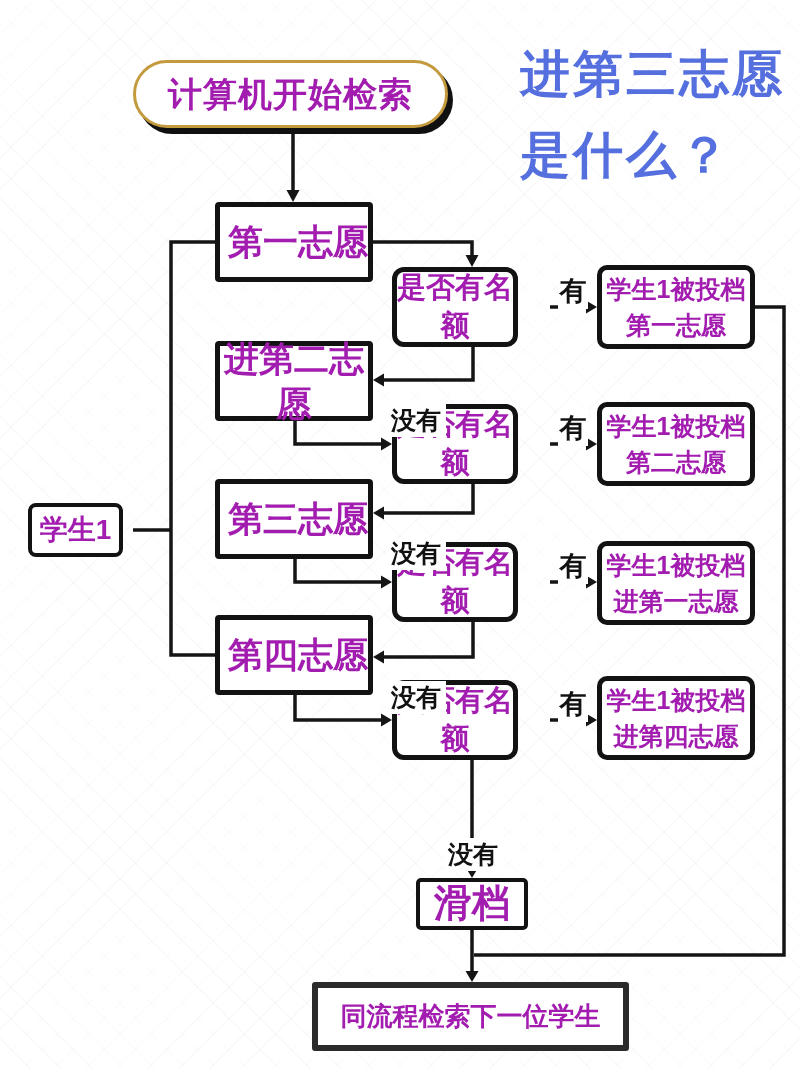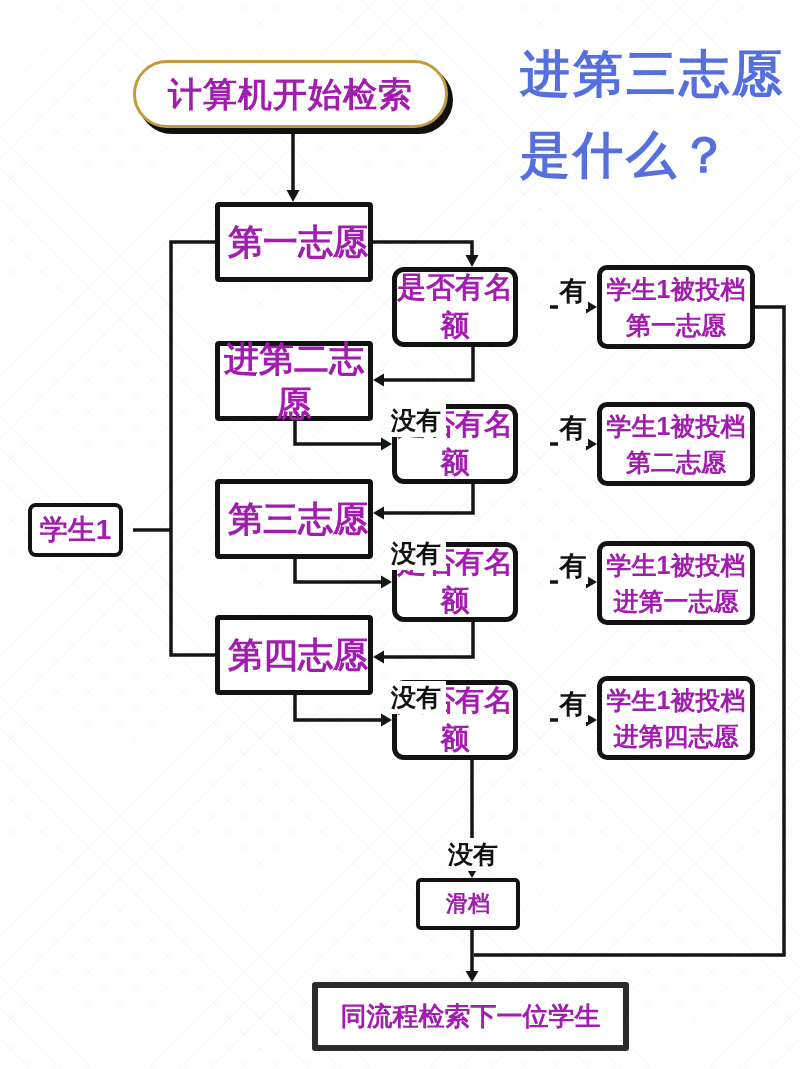--- a/index.html
+++ b/index.html
@@ -73,22 +73,22 @@
     left: 597px; width: 158px; height: 84px;
     font-size: 25px; border-radius: 10px;
     line-height: 1.45;
     flex-direction: column;
   }
   .student {
     left: 28px; top: 503px; width: 95px; height: 54px;
     font-size: 28px; border-width: 4px; border-radius: 8px;
   }
   .slip {
-    left: 416px; top: 878px; width: 104px; height: 52px;
-    font-size: 22px; border-width: 4px; border-radius: 5px;
+    left: 416px; top: 878px; width: 112px; height: 52px;
+    font-size: 38px; border-width: 4px; border-radius: 5px;
   }
   .end {
     left: 312px; top: 982px; width: 317px; height: 69px;
     font-size: 26px; border: 6px solid #2b2b2b; border-radius: 3px;
     line-height: 1.35; flex-direction: column;
     font-weight: 700;
   }
   .edge-label {
     position: absolute;
     background: #ffffff;

